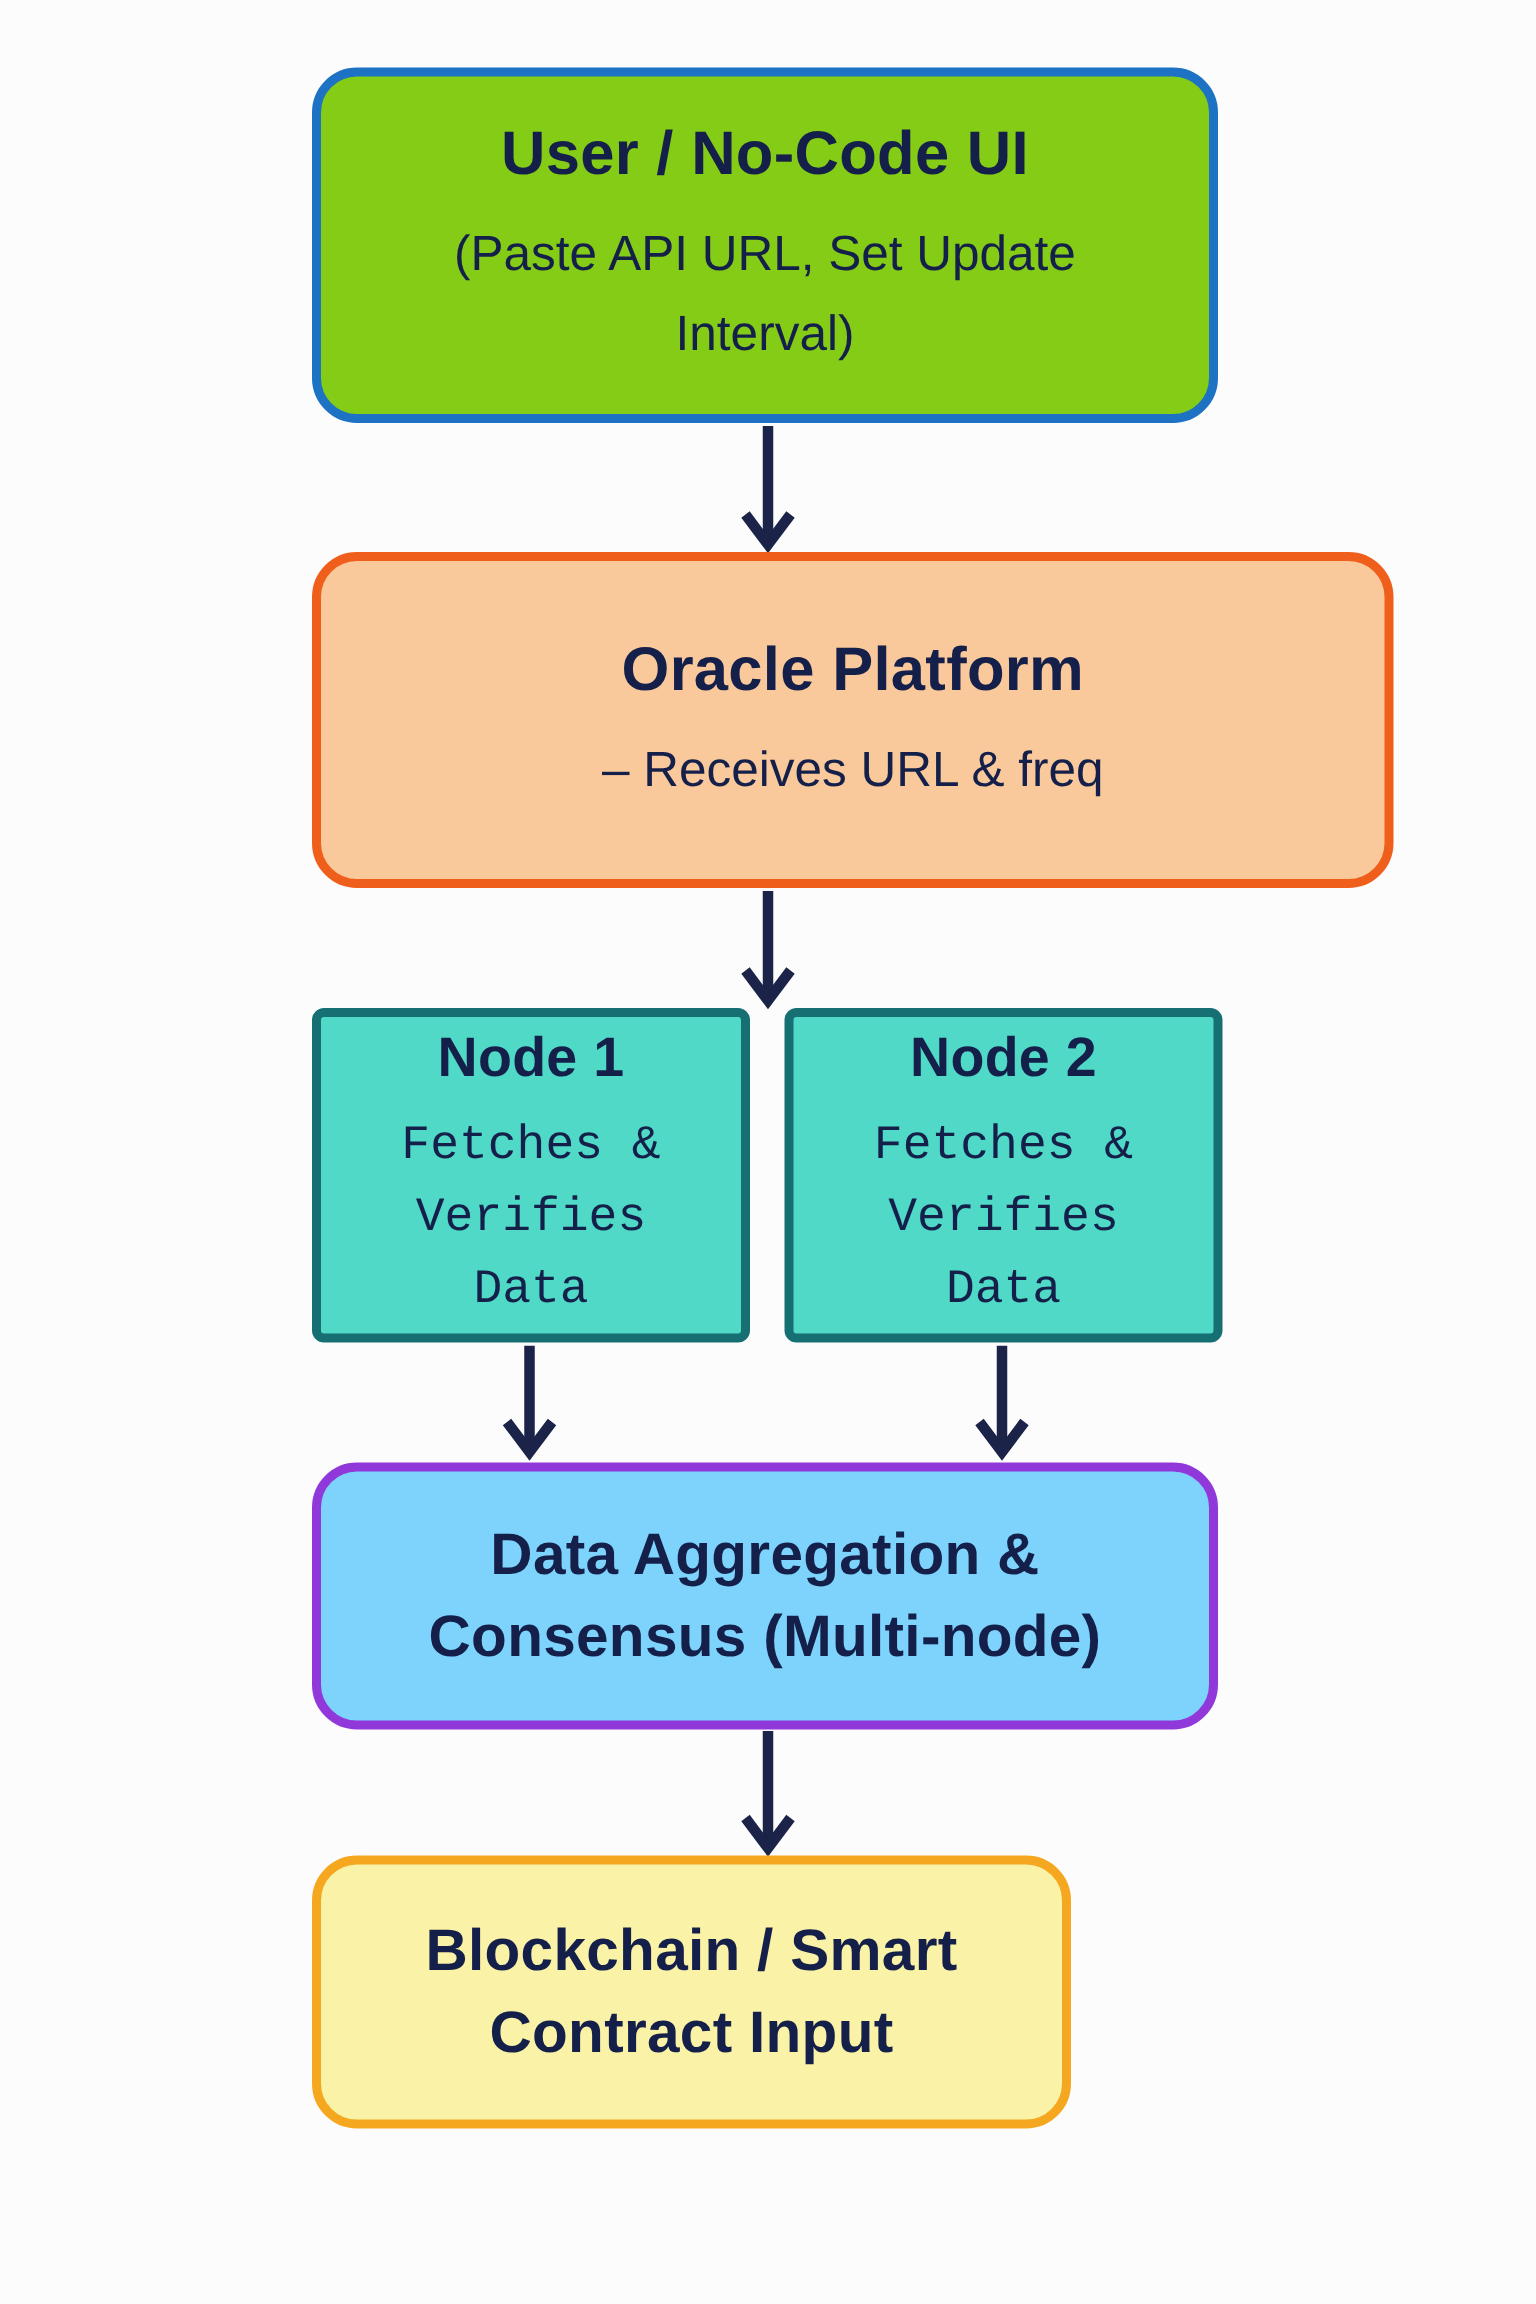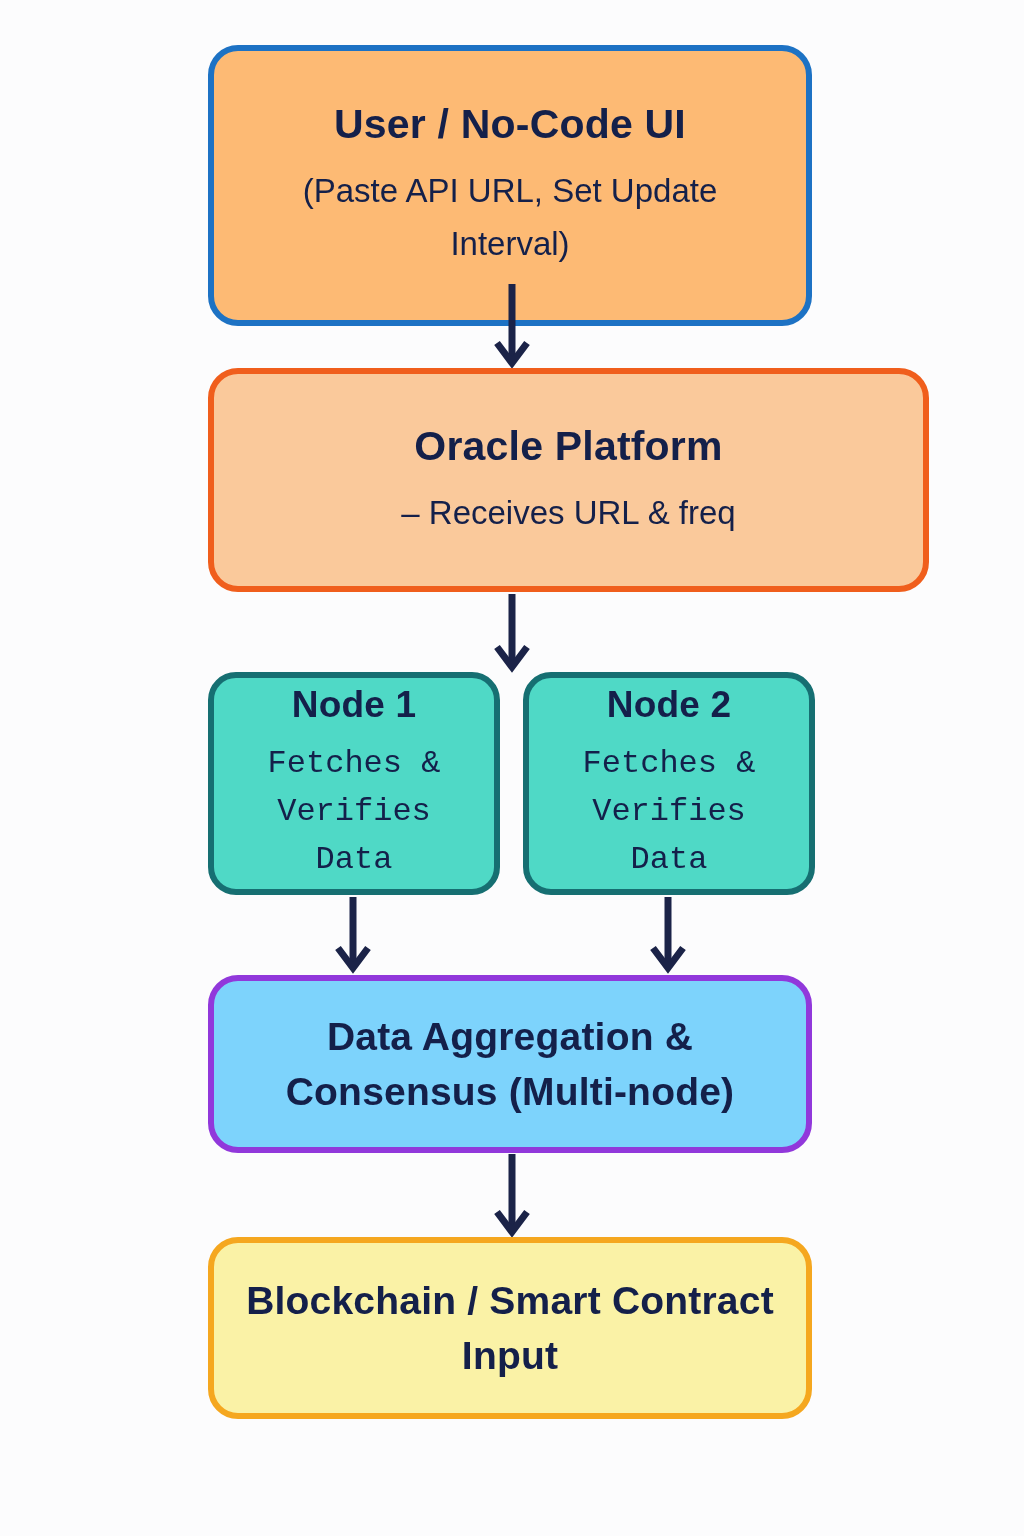--- a/index.html
+++ b/index.html
@@ -49,45 +49,45 @@
   }
   .box-body {
     margin: 12px 0 0 0;
     font-size: 32px;
     font-weight: 400;
     line-height: 1.5;
     font-family: Liberation Mono, monospace;
   }
   
   .box-user {
-    left: 208px; top: 45px; width: 604px; height: 281px;
-    background: #fdba74; border-color: #1d72c4;
+    left: 208px; top: 45px; width: 604px; height: 237px;
+    background: #84cc16; border-color: #1d72c4;
   }
   .box-user .box-sub { max-width: 520px; }
   .box-oracle {
     left: 208px; top: 368px; width: 721px; height: 224px;
     background: #fac99b; border-color: #f05e1c;
   }
   .box-oracle .box-lines { margin-top: 16px; }
   .box-node {
     width: 292px; top: 672px; height: 223px;
     background: #4fd9c6; border-color: #166f72;
-    border-radius: 28px;
+    border-radius: 8px;
   }
   .box-node .box-title { font-size: 37px; }
   .box-node .box-body { max-width: 230px; }
   .box-node-1 { left: 208px; }
   .box-node-2 { left: 523px; }
   .box-aggregation {
     left: 208px; top: 975px; width: 604px; height: 178px;
     background: #7dd3fc; border-color: #9138db;
   }
   .box-aggregation .box-title { max-width: 530px; font-size: 39px; line-height: 1.42; }
   .box-blockchain {
-    left: 208px; top: 1237px; width: 604px; height: 182px;
+    left: 208px; top: 1237px; width: 506px; height: 182px;
     background: #faf2a6; border-color: #f5a71f;
   }
   .box-blockchain .box-title { max-width: 530px; font-size: 39px; line-height: 1.42; }
   .arrow {
     position: absolute;
     display: block;
   }
   .arrow line, .arrow polyline {
     stroke: #1b2348;
     stroke-width: 7;

